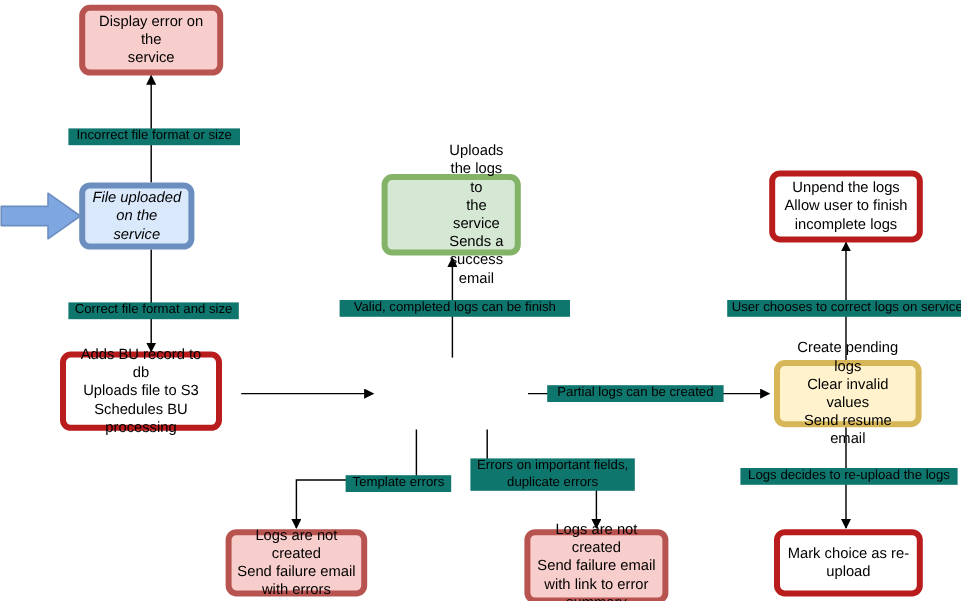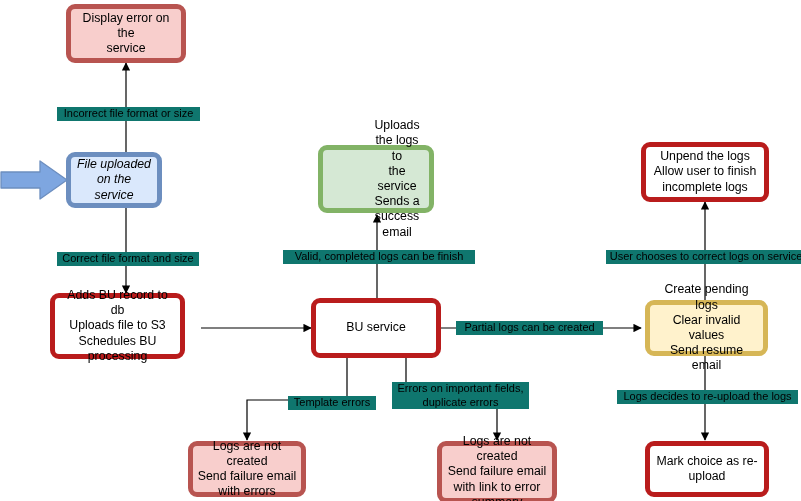--- a/index.html
+++ b/index.html
@@ -103,21 +103,20 @@
 
   <div class="node n-white" style="left:50px;  top:293px; width:135px; height:66px;">Adds BU record to db
 Uploads file to S3
 Schedules BU processing</div>
 
   <div class="node n-green" style="left:318px; top:145px; width:116px; height:68px;padding-left:46px;">Uploads the logs to
 the service
 Sends a success
 email</div>
 
-  <div class="node n-white" style="left:311px; top:298px; width:130px; height:60px;">BU service</div>
 
   <div class="node n-pink" style="left:188px; top:441px; width:118px; height:56px;">Logs are not created
 Send failure email
 with errors</div>
 
   <div class="node n-pink" style="left:437px; top:441px; width:120px; height:62px;">Logs are not created
 Send failure email
 with link to error
 summary</div>
 

